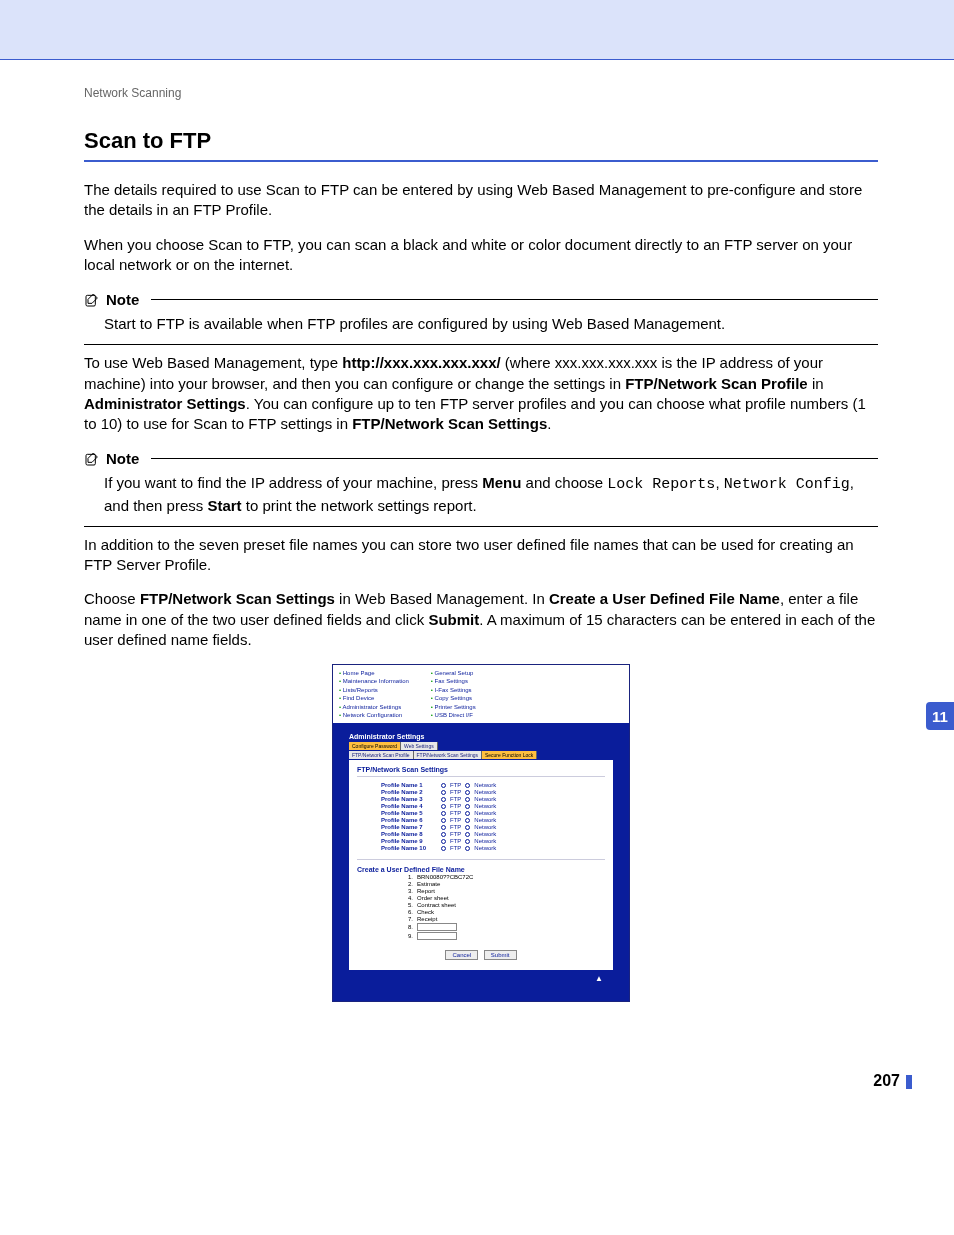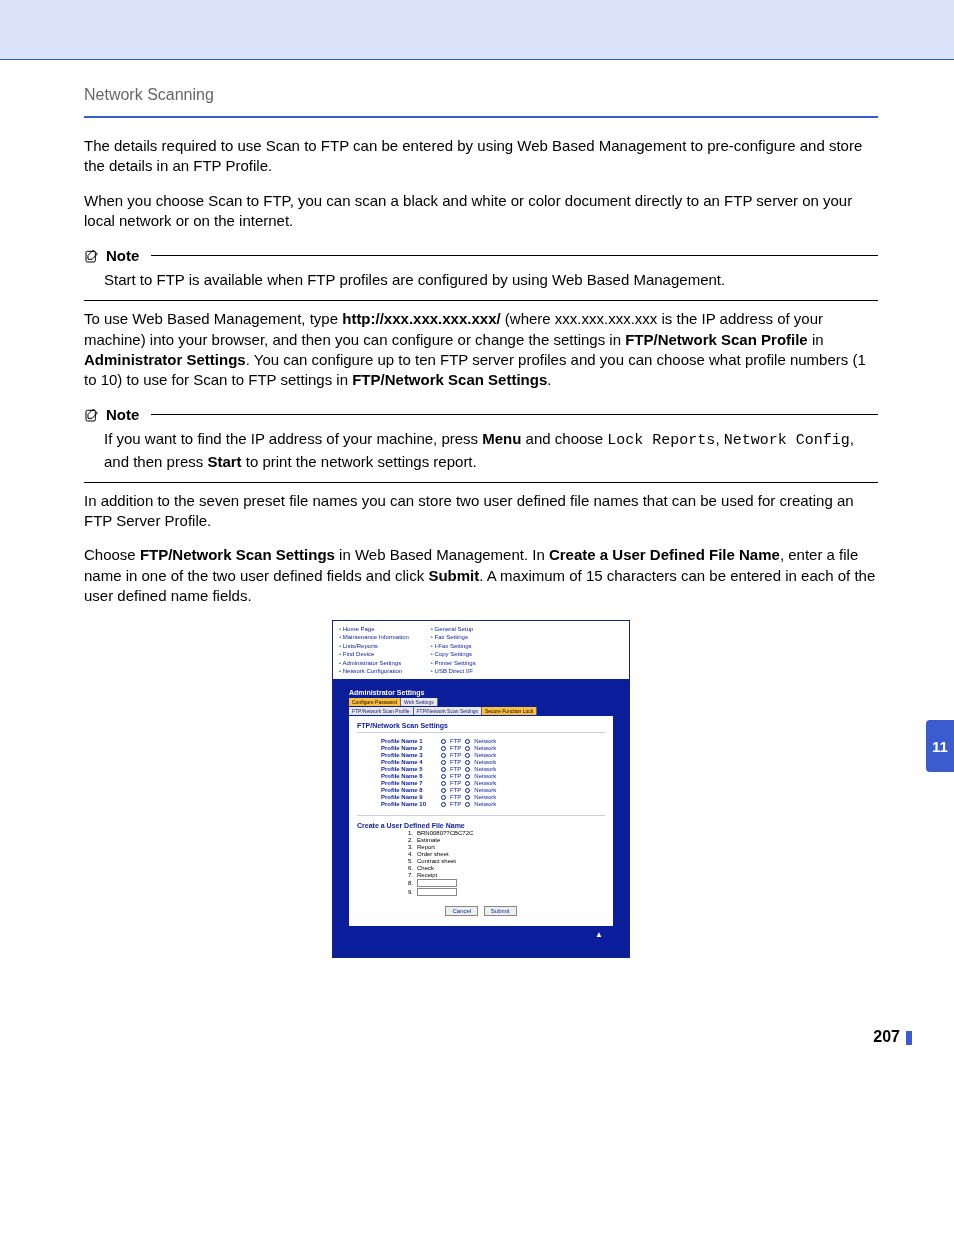--- a/index.html
+++ b/index.html
@@ -1,31 +1,31 @@
 <!DOCTYPE html>
 <html><head>
 <meta charset="utf-8">
 <style>
 * { box-sizing: border-box; margin: 0; padding: 0; }
 body { font-family: Arial, Helvetica, sans-serif; background: #fff; width: 954px; margin: 0 auto; color: #000; }
 .top-band { background: #dbe3fa; height: 60px; border-bottom: 1px solid #3b5cce; }
 .page { padding: 26px 76px 40px 84px; }
-.breadcrumb { font-size: 16px; color: #666; margin-bottom: 12px; }
+.breadcrumb { font-size: 12px; color: #666; margin-bottom: 28px; }
 h1 { font-size: 22px; font-weight: bold; margin-bottom: 6px; }
 .rule { border: none; border-top: 2px solid #3b5cce; margin-bottom: 18px; }
 p { font-size: 15px; line-height: 1.35; margin-bottom: 14px; }
 b { font-weight: bold; }
 .note-block { margin: 16px 0 8px 0; }
 .note-head { display: flex; align-items: center; gap: 6px; }
 .note-head .label { font-weight: bold; font-size: 15px; }
 .note-line { flex: 1; border-top: 1px solid #000; height: 1px; margin-left: 6px; }
 .note-body { font-size: 15px; line-height: 1.35; margin: 6px 0 10px 20px; }
 .note-end { border-top: 1px solid #000; margin-top: 2px; }
 .mono { font-family: "Courier New", monospace; }
-.side-tab { position: absolute; right: 0; top: 720px; width: 28px; height: 52px; background: #3b5cce; color: #fff; border-radius: 4px 0 0 4px; display: flex; align-items: center; justify-content: center; font-weight: bold; font-size: 15px; }
+.side-tab { position: absolute; right: 0; top: 702px; width: 28px; height: 28px; background: #3b5cce; color: #fff; border-radius: 4px 0 0 4px; display: flex; align-items: center; justify-content: center; font-weight: bold; font-size: 15px; }
 .page-wrap { position: relative; }
 .footer { text-align: right; padding: 14px 42px; font-size: 16px; font-weight: bold; }
 .footer-mark { display: inline-block; width: 6px; height: 14px; background: #3b5cce; margin-left: 6px; vertical-align: middle; }
 
 
 .shot { width: 298px; margin: 0 auto 16px auto; border: 1px solid #1a237e; background: #0a1d9b; font-size: 6px; }
 .shot-top { background: #fff; padding: 4px 6px; display: flex; gap: 22px; }
 .shot-top ul { list-style: none; }
 .shot-top li { color: #0a1d9b; font-size: 6px; line-height: 1.4; white-space: nowrap; }
 .shot-top li::before { content: "• "; color: #10a010; }
@@ -52,20 +52,21 @@
 </head>
 <body>
 
 <div class="page-wrap">
 <div class="top-band"></div>
 <div class="side-tab">11</div>
 
 <div class="page">
   <div class="breadcrumb">Network Scanning</div>
 
+  <h1>Scan to FTP</h1>
   <hr class="rule">
 
   <p>The details required to use Scan to FTP can be entered by using Web Based Management to pre-configure and store the details in an FTP Profile.</p>
   <p>When you choose Scan to FTP, you can scan a black and white or color document directly to an FTP server on your local network or on the internet.</p>
 
   <div class="note-block">
     <div class="note-head">
       <svg class="note-icon" viewBox="0 0 24 24">
             <rect x="3" y="5" width="14" height="16" rx="2" fill="none" stroke="#000" stroke-width="1.5"></rect>
             <path d="M14 3l6 6-8 8H6v-6z" fill="none" stroke="#000" stroke-width="1.5"></path>

